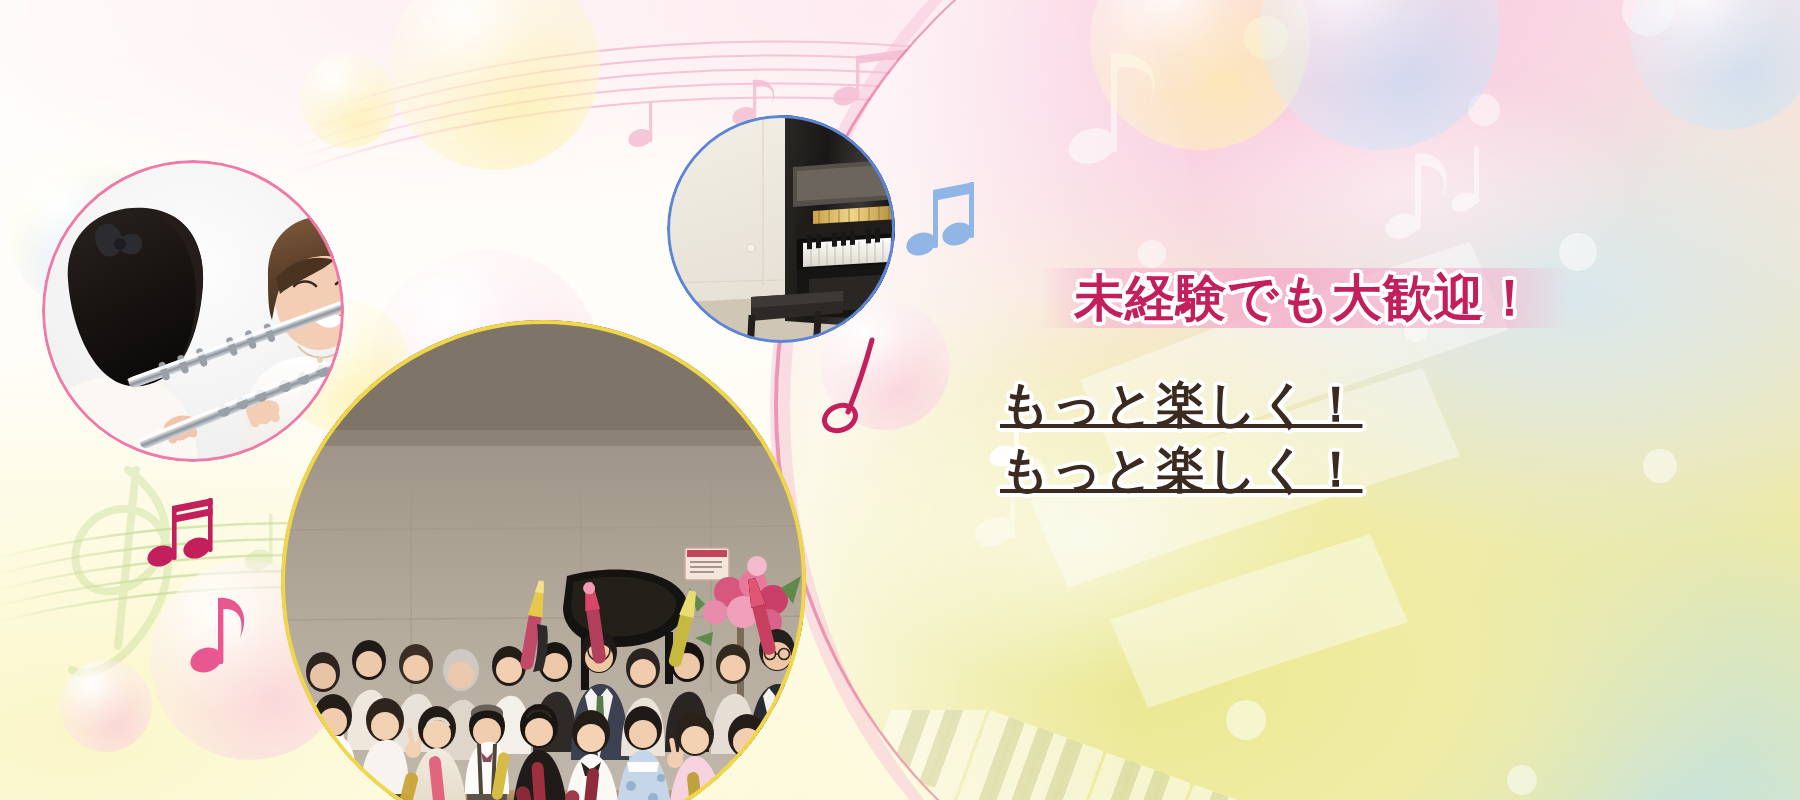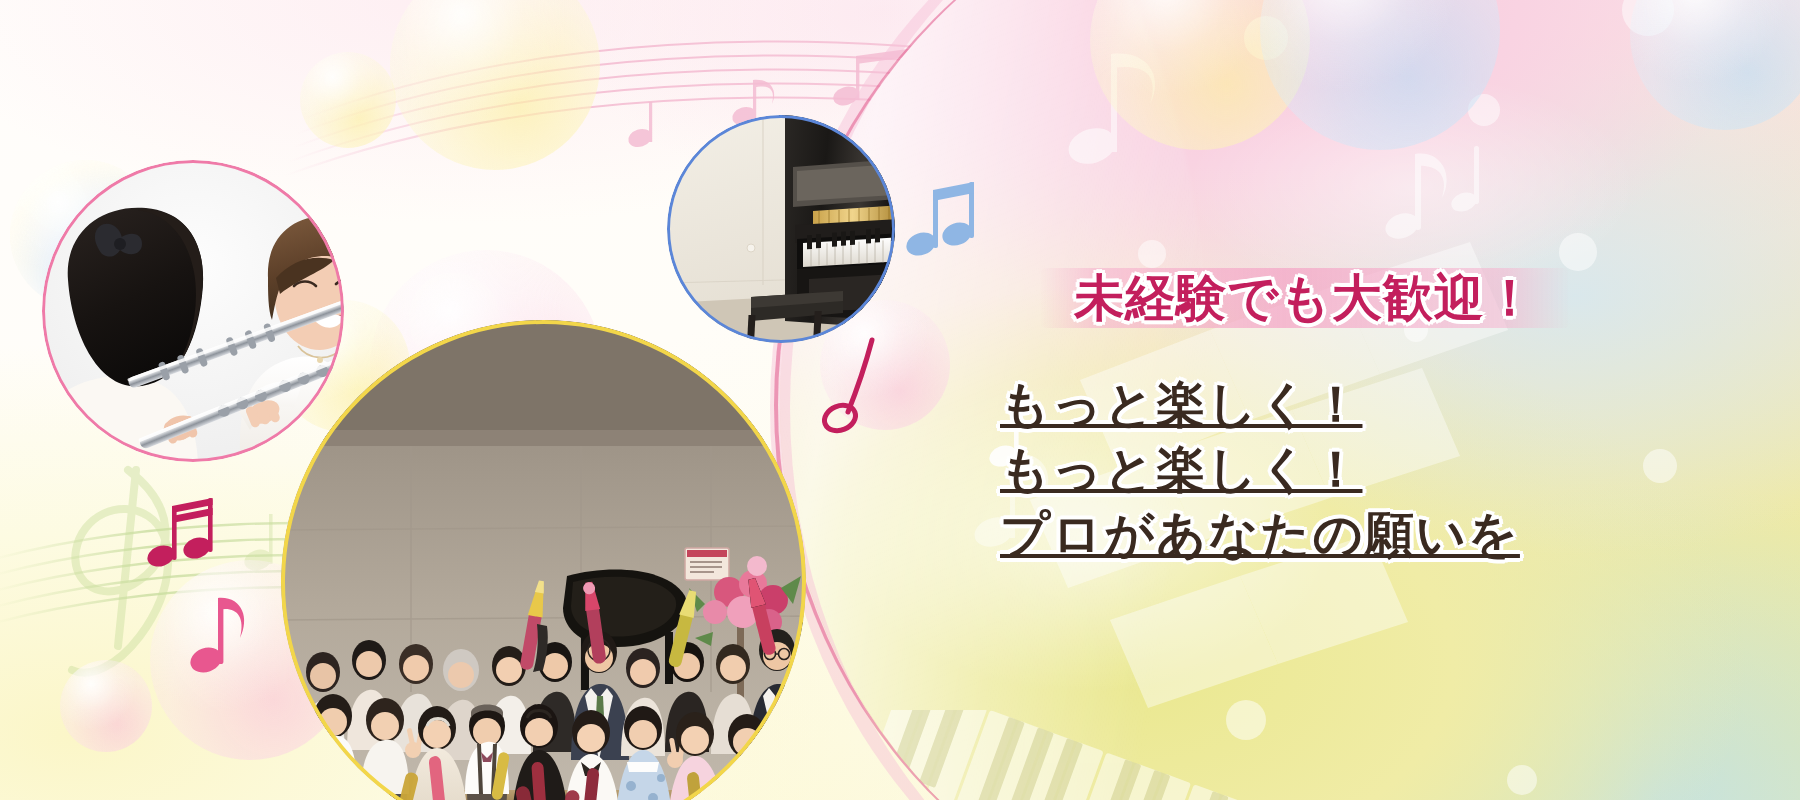--- a/index.html
+++ b/index.html
@@ -878,16 +878,15 @@
   </svg>
 
   <div class="headline-wrap">
     <div class="headline-bg"></div>
     <div class="headline">未経験でも大歓迎！</div>
   </div>
 
   <div class="copy">
     <div class="line">もっと楽しく！</div>
     <div class="line">もっと楽しく！</div>
-    <div class="line">プロがあなたの願いを</div>
   </div>
 
 </div>
 
 </body></html>

